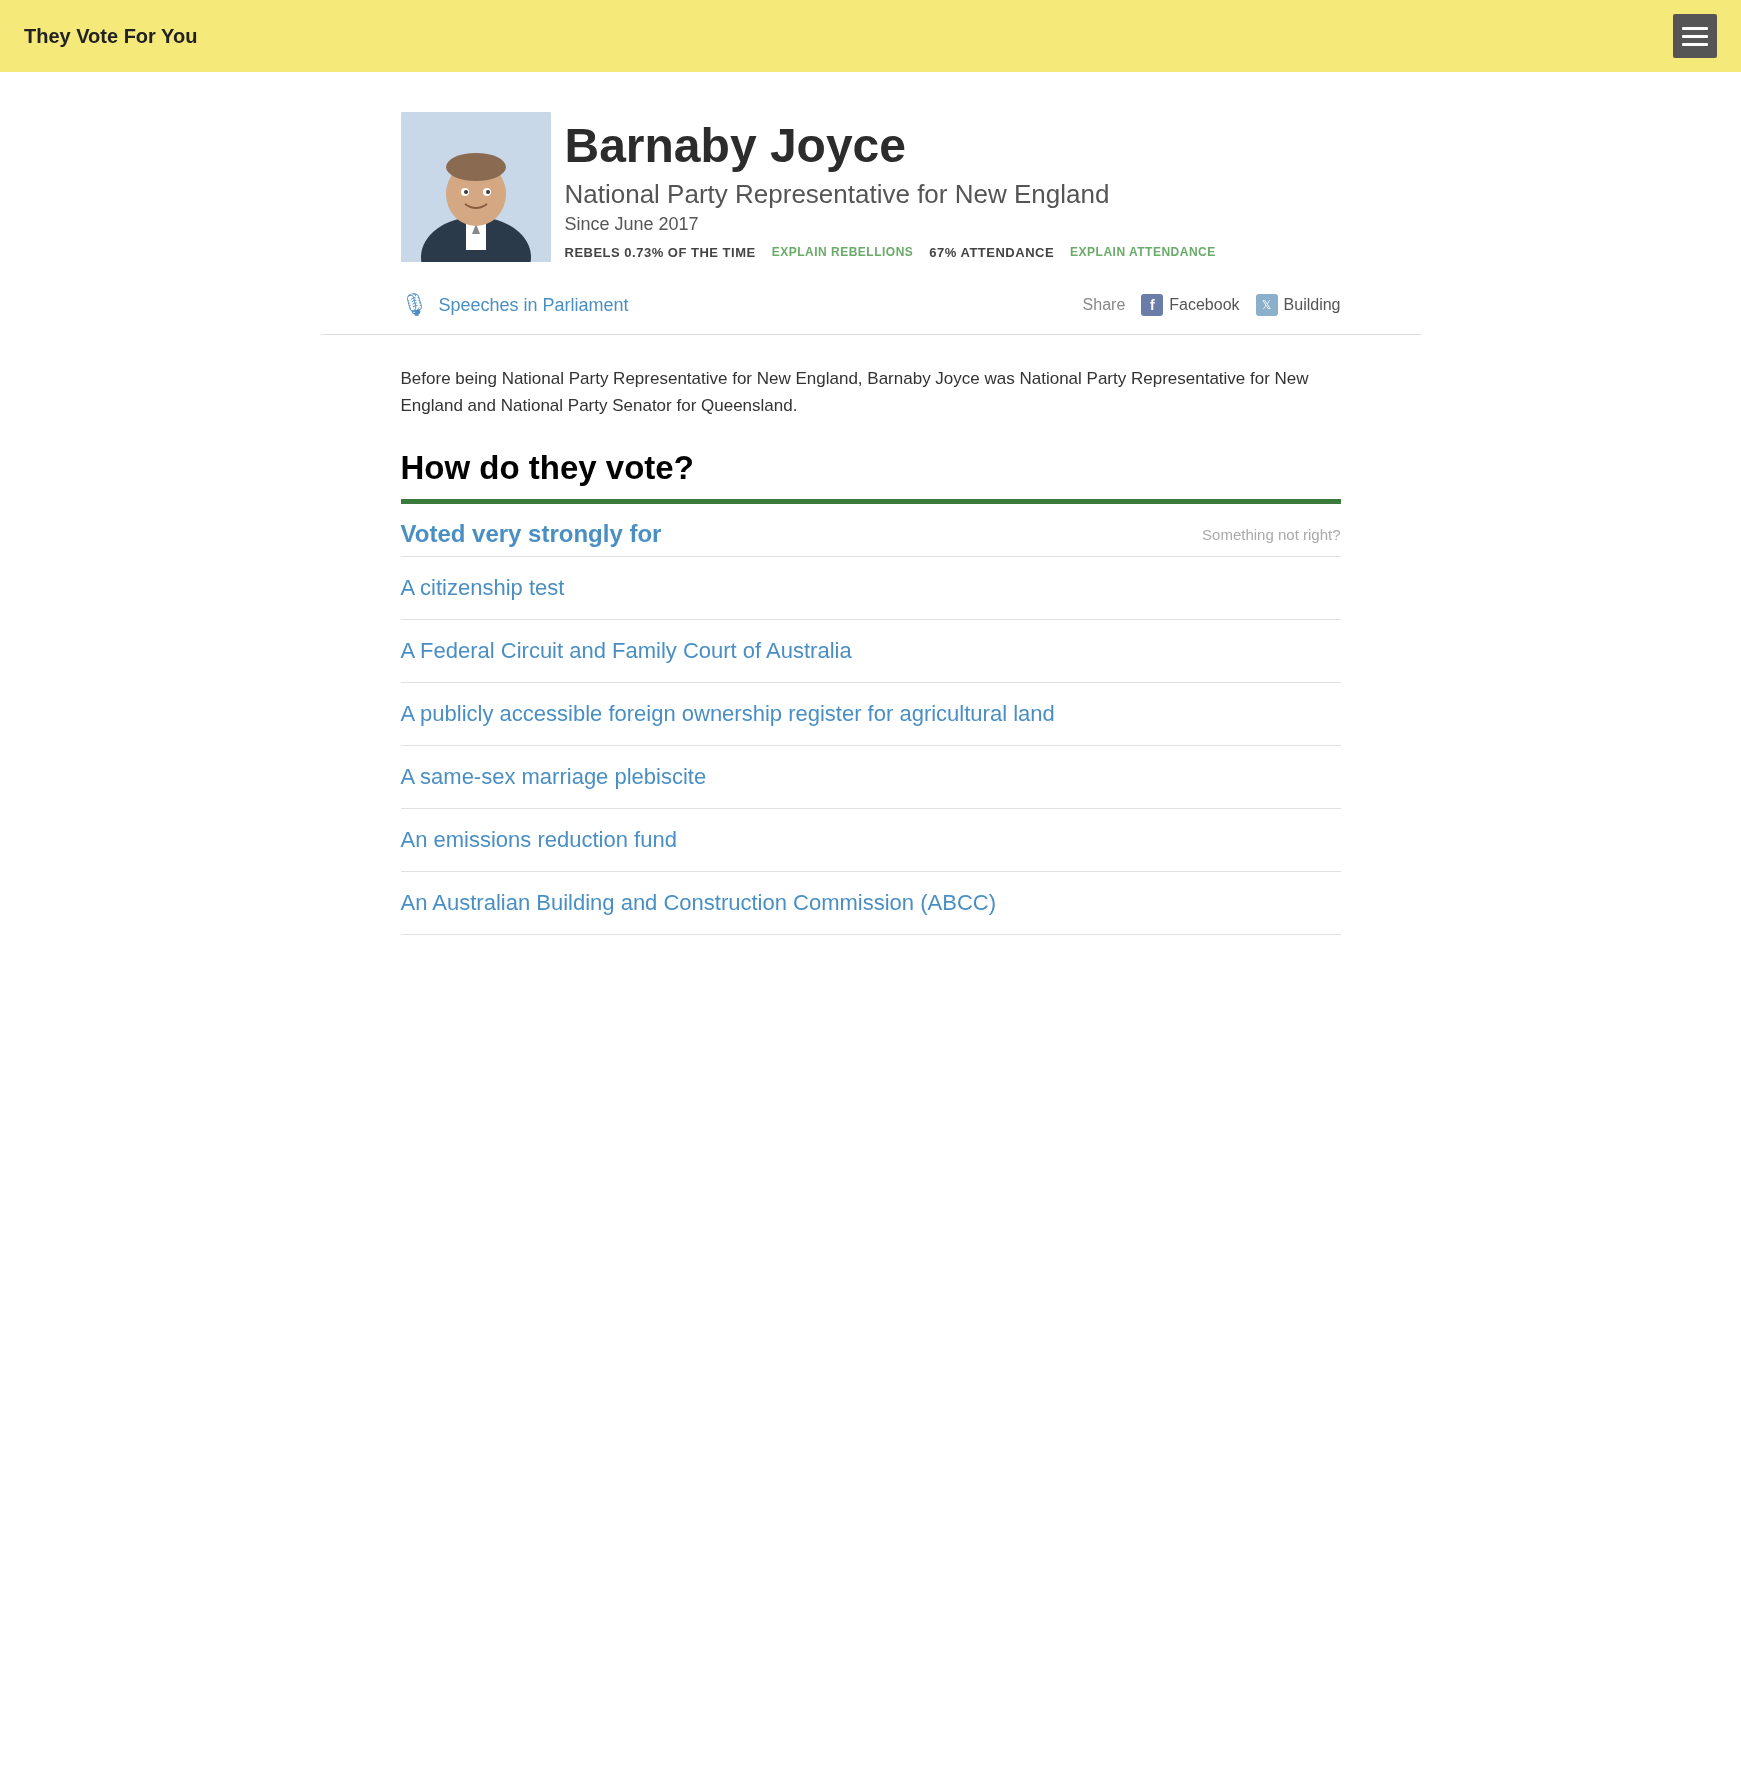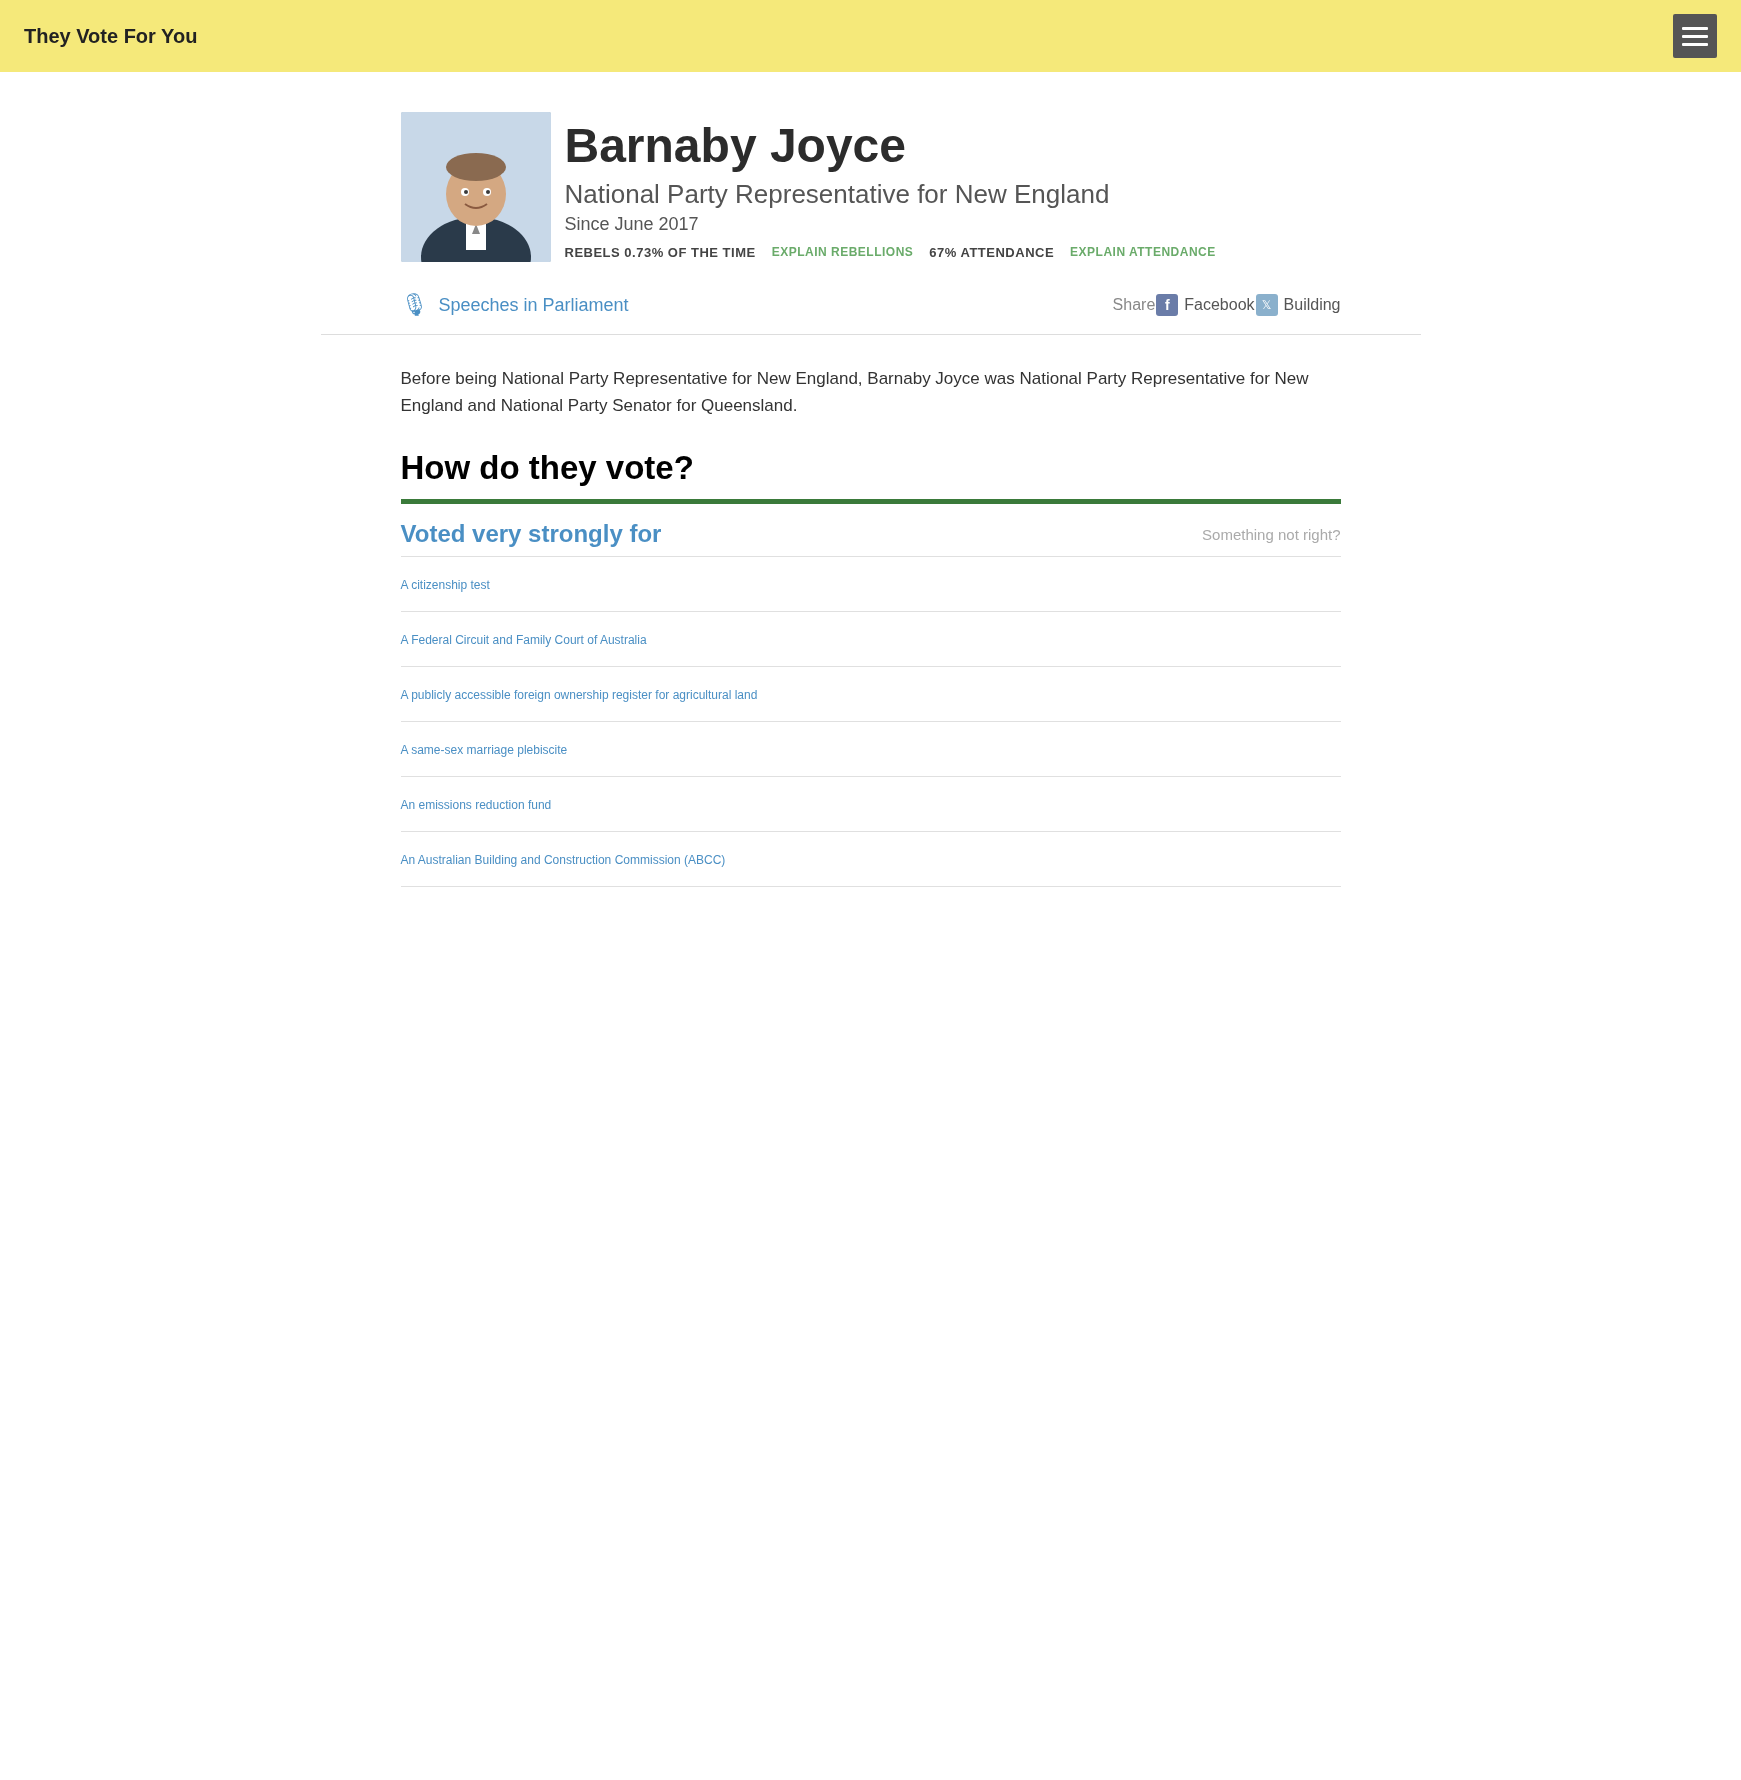--- a/index.html
+++ b/index.html
@@ -125,21 +125,21 @@
       font-size: 18px;
       font-weight: 500;
     }
     .podium-icon {
       color: #4a8fc4;
       font-size: 22px;
     }
     #share-area {
       display: flex;
       align-items: center;
-      gap: 1px;
+      gap: 16px;
       font-size: 16px;
     }
     #share-label {
       color: #888;
     }
     .share-btn {
       display: flex;
       align-items: center;
       gap: 6px;
       color: #555;
@@ -224,21 +224,21 @@
     
     #vote-list {
       list-style: none;
       border-top: 1px solid #e0e0e0;
     }
     #vote-list li {
       border-bottom: 1px solid #e0e0e0;
       padding: 18px 0;
     }
     #vote-list li a {
-      font-size: 12px;
+      font-size: 22px;
       color: #4a8fc4;
       text-decoration: none;
       font-weight: 400;
     }
   </style>
 </head>
 <body>
 
 <header id="header">
   <span id="header-title">They Vote For You</span>

